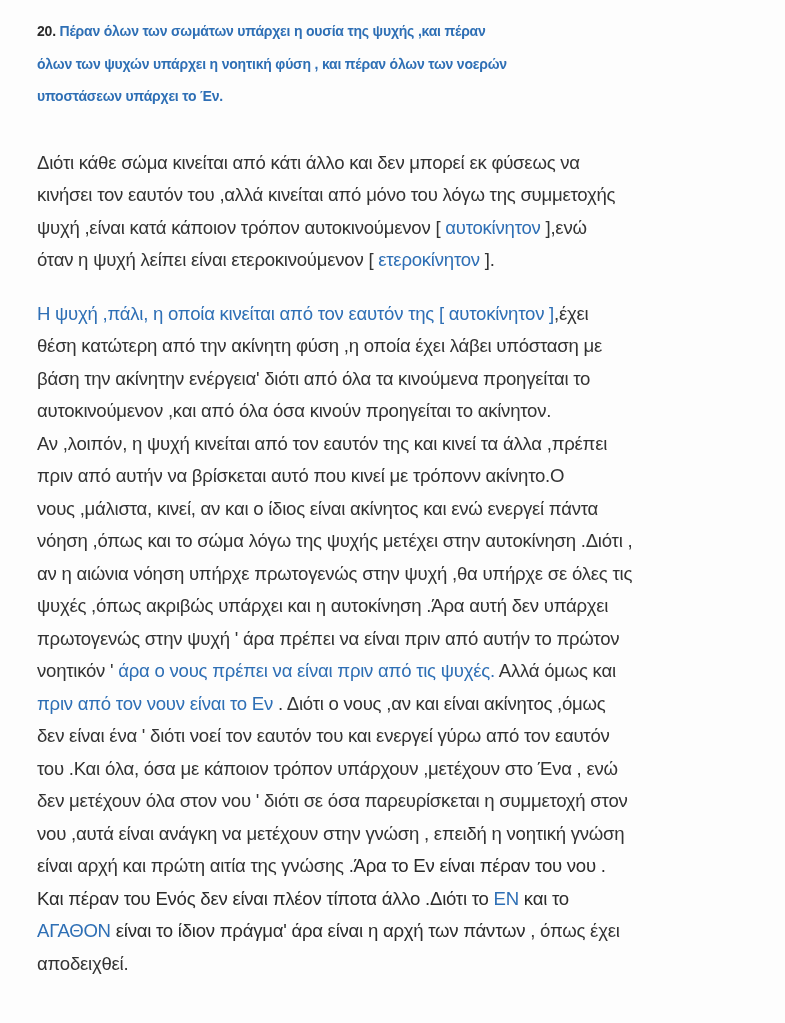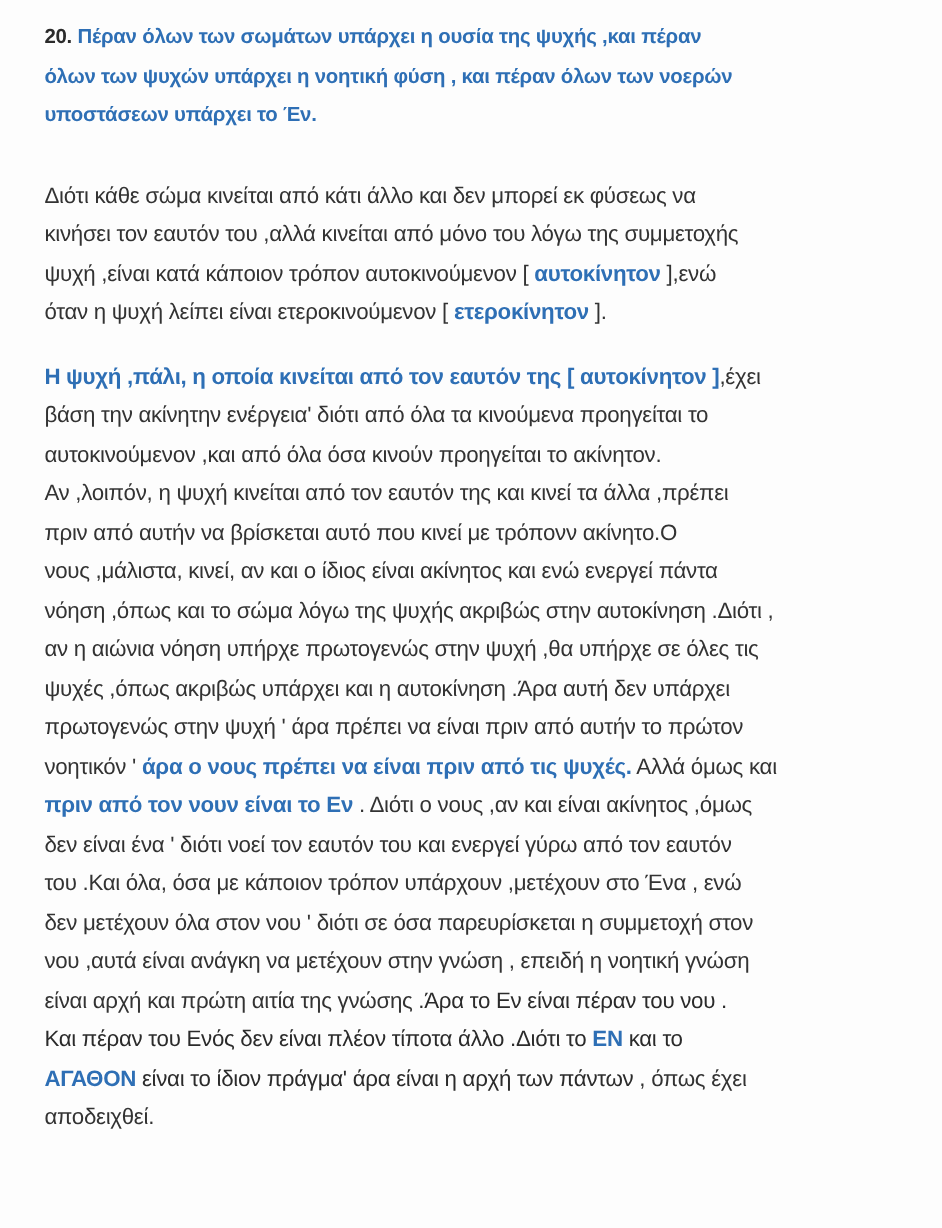--- a/index.html
+++ b/index.html
@@ -3,30 +3,30 @@
 <meta charset="utf-8">
 <style>
   html, body { margin: 0; padding: 0; }
   body {
     width: 785px; height: 1023px; background: #fdfdfd;
     font-family: "Liberation Sans", sans-serif;
     color: #333333; overflow: hidden; position: relative;
   }
   .page { position: absolute; left: 37px; top: 15px; width: 720px; }
   .heading {
-    font-size: 17px; font-weight: bold; line-height: 32.5px;
+    font-size: 14px; font-weight: bold; line-height: 32.5px;
     color: #2e6fb5; margin: 0; letter-spacing: -0.2px;
   }
   .heading .num { color: #2b2b2b; }
   .para {
     font-size: 18.6px; line-height: 32.5px; margin: 0; letter-spacing: -0.25px;
   }
   .p1 { margin-top: 34px; }
   .p2 { margin-top: 21px; }
-  .blue { color: #2e6fb5; font-weight: bold; }
+  .blue { color: #2e6fb5; font-weight: normal; }
   .dark-bold { color: #2b2b2b; font-weight: normal; }
   .line { display: block; white-space: nowrap; }
 </style>
 </head>
 <body>
 
 <div class="page">
 
   <h2 class="heading">
     <span class="line"><span class="num">20.</span><span> Πέραν όλων των σωμάτων υπάρχει η ουσία της ψυχής ,και πέραν</span></span>
@@ -36,26 +36,27 @@
 
   <p class="para p1">
     <span class="line">Διότι κάθε σώμα κινείται από κάτι άλλο και δεν μπορεί εκ φύσεως να</span>
     <span class="line">κινήσει τον εαυτόν του ,αλλά κινείται από μόνο του λόγω της συμμετοχής</span>
     <span class="line"><span>ψυχή ,είναι κατά κάποιον τρόπον αυτοκινούμενον [  </span><span class="blue">αυτοκίνητον</span><span> ],ενώ</span></span>
     <span class="line"><span>όταν η ψυχή λείπει είναι ετεροκινούμενον [ </span><span class="blue">ετεροκίνητον</span><span> ].</span></span>
   </p>
 
   <p class="para p2">
     <span class="line"><span class="blue">Η ψυχή ,πάλι, η οποία κινείται από τον εαυτόν της [ αυτοκίνητον ]</span><span>,έχει</span></span>
+    <span class="line">θέση κατώτερη από την ακίνητη φύση  ,η οποία έχει λάβει υπόσταση με</span>
     <span class="line">βάση την ακίνητην ενέργεια' διότι από όλα τα κινούμενα προηγείται το</span>
     <span class="line">αυτοκινούμενον ,και από όλα όσα κινούν προηγείται το ακίνητον.</span>
     <span class="line">Αν ,λοιπόν, η ψυχή κινείται από τον εαυτόν της και κινεί τα άλλα ,πρέπει</span>
     <span class="line">πριν από αυτήν να βρίσκεται αυτό που κινεί με τρόπονν ακίνητο.Ο</span>
     <span class="line">νους ,μάλιστα, κινεί, αν και  ο ίδιος είναι ακίνητος και ενώ  ενεργεί πάντα</span>
-    <span class="line">νόηση ,όπως και το σώμα λόγω της ψυχής ακριβώς στην αυτοκίνηση .Διότι ,</span>
+    <span class="line">νόηση ,όπως και το σώμα λόγω της ψυχής μετέχει στην αυτοκίνηση .Διότι ,</span>
     <span class="line">αν η αιώνια νόηση υπήρχε πρωτογενώς στην ψυχή ,θα υπήρχε σε όλες τις</span>
     <span class="line">ψυχές ,όπως ακριβώς υπάρχει και η αυτοκίνηση .Άρα αυτή δεν υπάρχει</span>
     <span class="line">πρωτογενώς στην ψυχή ' άρα πρέπει να είναι πριν από αυτήν το πρώτον</span>
     <span class="line"><span>νοητικόν ' </span><span class="blue">άρα ο νους πρέπει να είναι πριν από τις ψυχές.</span><span> Αλλά όμως και</span></span>
     <span class="line"><span class="blue">πριν από τον νουν είναι το Εν</span><span> . Διότι ο νους ,αν και είναι ακίνητος ,όμως</span></span>
     <span class="line">δεν είναι ένα ' διότι νοεί τον εαυτόν του και ενεργεί γύρω από τον εαυτόν</span>
     <span class="line">του .Και όλα, όσα με κάποιον τρόπον υπάρχουν ,μετέχουν στο Ένα , ενώ</span>
     <span class="line">δεν μετέχουν όλα στον νου  ' διότι σε όσα παρευρίσκεται η συμμετοχή στον</span>
     <span class="line">νου ,αυτά είναι ανάγκη να μετέχουν στην γνώση , επειδή η νοητική γνώση</span>
     <span class="line"><span>είναι αρχή και πρώτη αιτία της γνώσης </span><span class="dark-bold">.Άρα το Εν  είναι πέραν του νου .</span></span>

